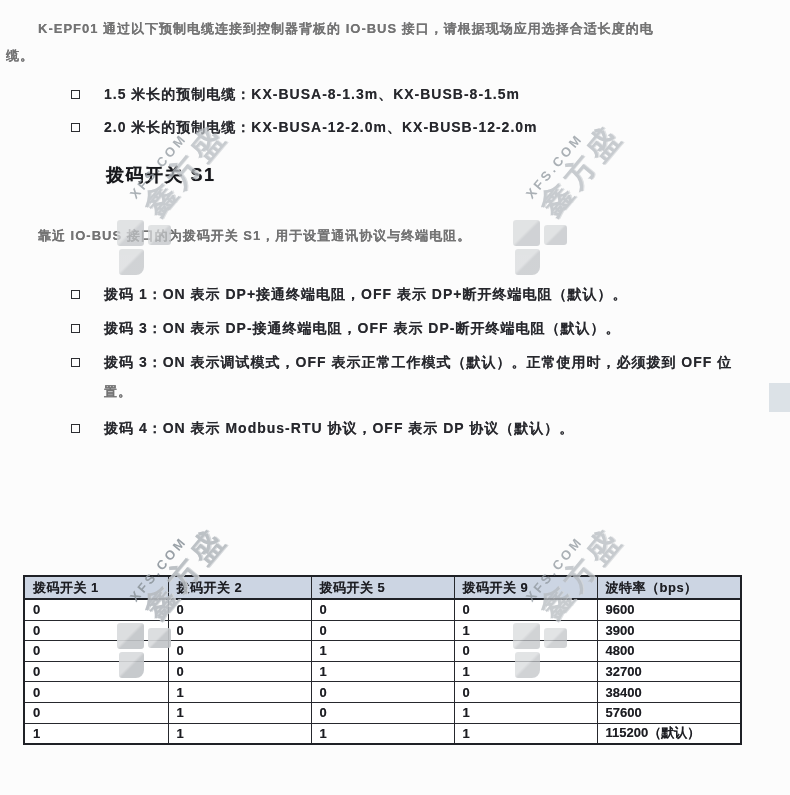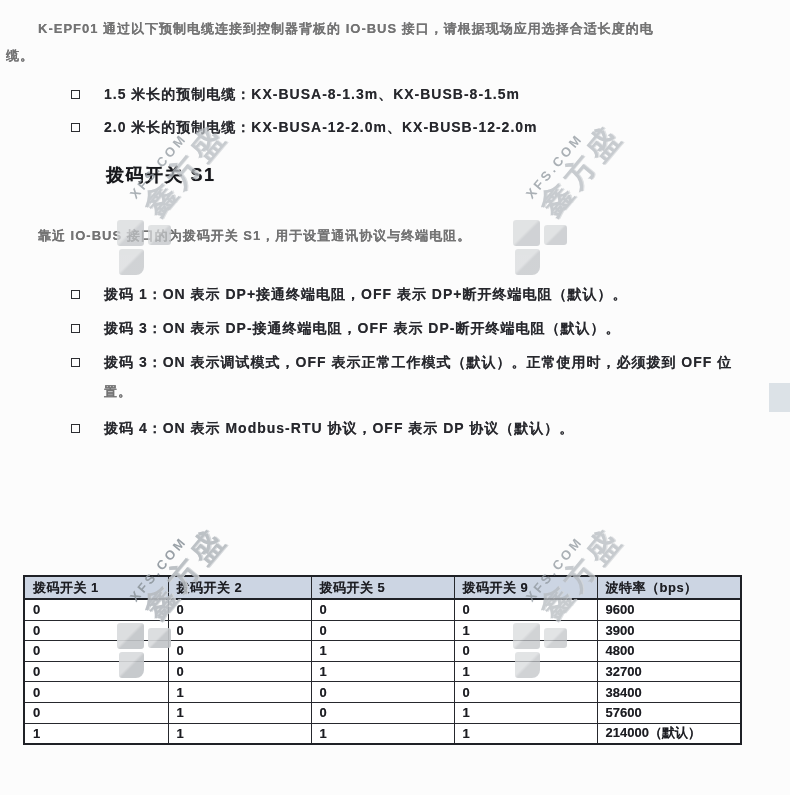--- a/index.html
+++ b/index.html
@@ -270,20 +270,20 @@
         <td>1</td>
         <td>0</td>
         <td>1</td>
         <td>57600</td>
       </tr>
       <tr>
         <td>1</td>
         <td>1</td>
         <td>1</td>
         <td>1</td>
-        <td>214000（默认）</td>
+        <td>115200（默认）</td>
       </tr>
     </tbody>
   </table>
 
   <div class="scroll-thumb"></div>
 
 </div>
 
 </body></html>

